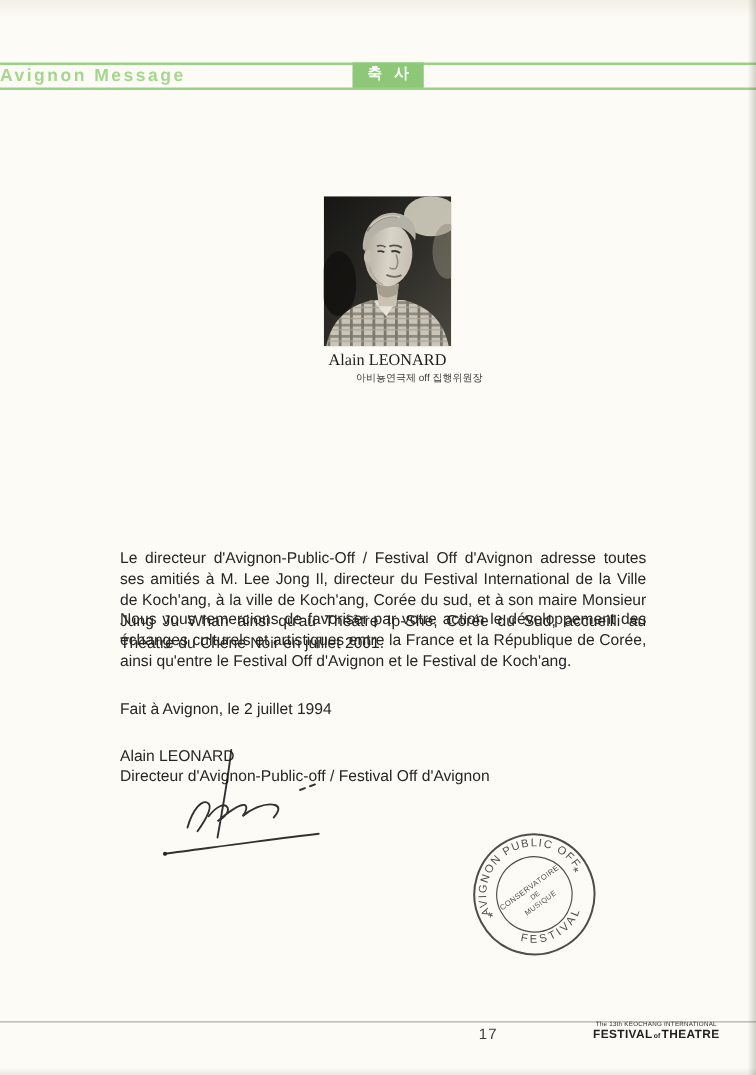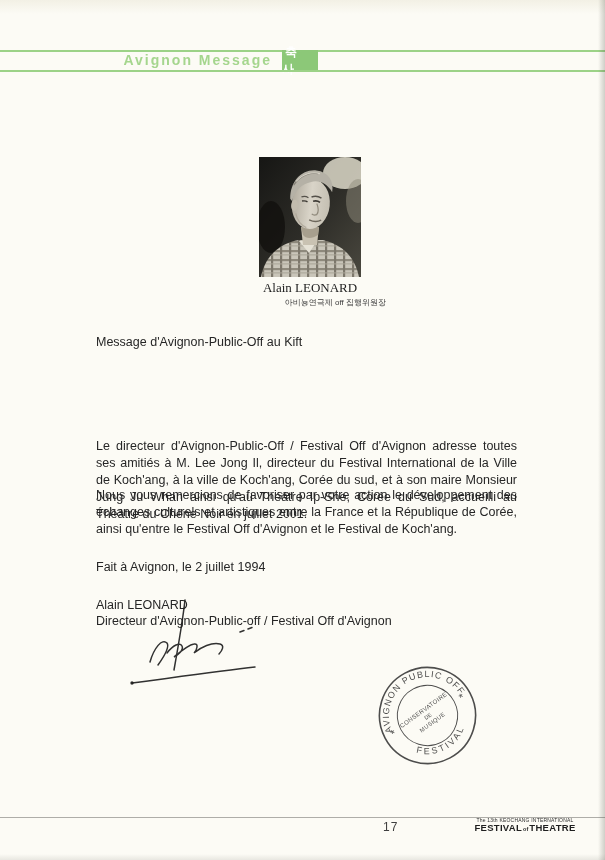--- a/index.html
+++ b/index.html
@@ -6,26 +6,26 @@
   .page{
     position:relative; width:605px; height:860px; margin:0 auto;
     background:#fcfbf5; overflow:hidden;
     font-family:"Liberation Sans", sans-serif;
   }
   
   .rule{position:absolute; left:0; width:605px; background:#9cd287;}
   .rule-top{top:50px; height:2px;}
   .rule-bottom{top:70px; height:2px;}
   .header-title{
-    position:absolute; top:52px; left:0; width:272px; text-align:right;
+    position:absolute; top:52px; left:0; width:272px; 
     font-size:14px; font-weight:bold; letter-spacing:2px; color:#a5d68e;
   }
   .korean-box{
-    position:absolute; top:50px; left:282px; width:36px; height:22px;
-    background:#8cc878; color:#ffffff; display:flex; align-items:center; justify-content:center;
+    position:absolute; top:50px; left:282px; width:57px; height:22px;
+    background:#8cc878; color:#ffffff; display:flex; align-items:flex-start; justify-content:center;
     font-size:12px; font-weight:bold; letter-spacing:3px; text-indent:3px;
   }
   
   .photo{position:absolute; top:157px; left:259px; width:102px; height:120px;}
   .caption-name{
     position:absolute; top:280px; left:234px; width:152px; text-align:center;
     font-family:"Liberation Serif", serif; font-size:13px; color:#1d1d1d;
   }
   .caption-kr{
     position:absolute; top:297px; left:234px; width:152px; text-align:right;
@@ -119,21 +119,20 @@
         <path d="M43,45 C45,44.4 47,44.4 48.5,45.2" stroke="#3c3933" stroke-width="1.4" fill="none"></path>
         <path d="M58,46 C60,50 61,54 59,57 C57,58 55,57.6 54,56.8" stroke="#8f897b" stroke-width="1.2" fill="none"></path>
         <path d="M52,63 C56,64.4 61,64 64,62" stroke="#6d675c" stroke-width="1.5" fill="none"></path>
         <path d="M38,58 C40,64 44,69 50,71" stroke="#aaa395" stroke-width="1.2" fill="none" opacity="0.8"></path>
       </g>
     </svg>
   </div>
   <div class="caption-name">Alain LEONARD</div>
   <div class="caption-kr">아비뇽연극제 off 집행위원장</div>
 
-  <div class="lblock subject">Message d'Avignon-Public-Off au Kift</div>
   <div class="lblock para p1">Le directeur d'Avignon-Public-Off / Festival Off d'Avignon adresse toutes ses amitiés à M. Lee Jong Il, directeur du Festival International de la Ville de Koch'ang, à la ville de Koch'ang, Corée du sud, et à son maire Monsieur Jung Ju Whan ainsi qu'au Théâtre Ip-She, Corée du Sud, accueilli au Théâtre du Chêne Noir en juillet 2001.</div>
   <div class="lblock para p2">Nous vous remercions de favoriser par votre action le développement des échanges culturels et artistiques entre la France et la République de Corée, ainsi qu'entre le Festival Off d'Avignon et le Festival de Koch'ang.</div>
   <div class="lblock dateline">Fait à Avignon, le 2 juillet 1994</div>
   <div class="lblock sig-name">Alain LEONARD</div>
   <div class="lblock sig-title">Directeur d'Avignon-Public-off / Festival Off d'Avignon</div>
 
   <div class="signature">
     <svg viewBox="0 0 150 100" width="150" height="100">
       <g stroke="#1c1c1c" stroke-width="1.5" stroke-linecap="round" fill="none" opacity="0.9">
         <path d="M63,2 C61,20 57,44 52,72"></path>

